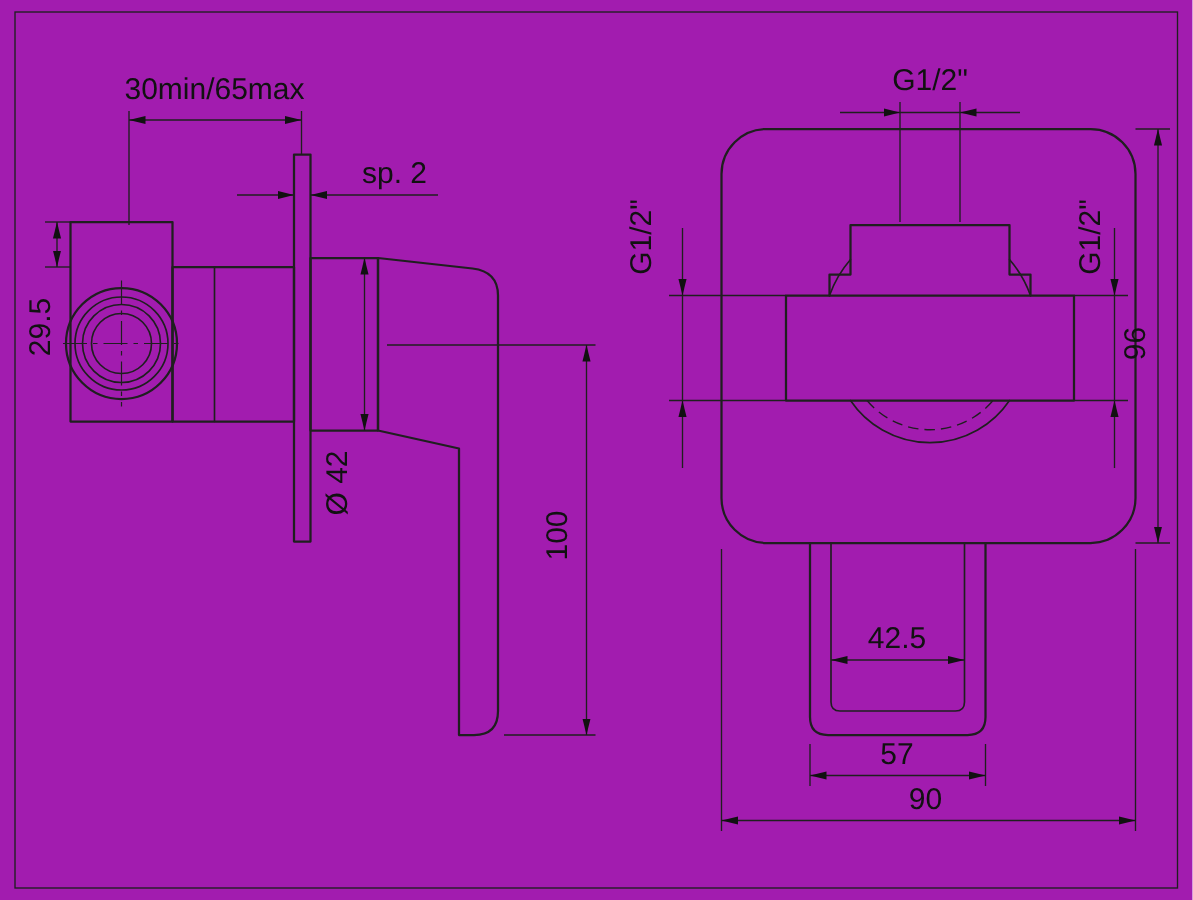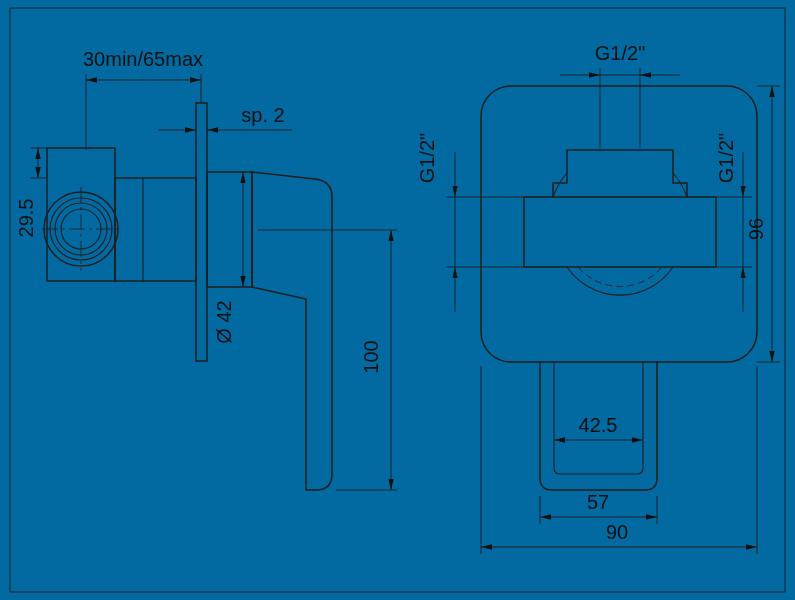--- a/index.html
+++ b/index.html
@@ -1,16 +1,16 @@
 <!DOCTYPE html>
 <html><head>
 <meta charset="utf-8">
 <style>
   html,body{margin:0;padding:0;background:#ffffff;}
-  .sheet{position:relative;width:795px;height:600px;background:#0369a1;overflow:hidden;}
+  .sheet{position:relative;width:795px;height:600px;background:#a21caf;overflow:hidden;}
   svg{position:absolute;left:0;top:0;}
   .ol{fill:none;stroke:#1f1f1f;stroke-width:1.5;stroke-linejoin:round;stroke-linecap:round;}
   .ol2{fill:none;stroke:#1f1f1f;stroke-width:1.1;stroke-linejoin:round;stroke-linecap:round;}
   .thin{fill:none;stroke:#1f1f1f;stroke-width:0.9;}
   .dash{stroke-dasharray:7 4;}
   .cl{fill:none;stroke:#1f1f1f;stroke-width:0.8;stroke-dasharray:16 4 3 4;}
   text.dim{font-family:"Liberation Sans",sans-serif;font-size:20px;fill:#111111;}
 </style>
 </head>
 <body>

